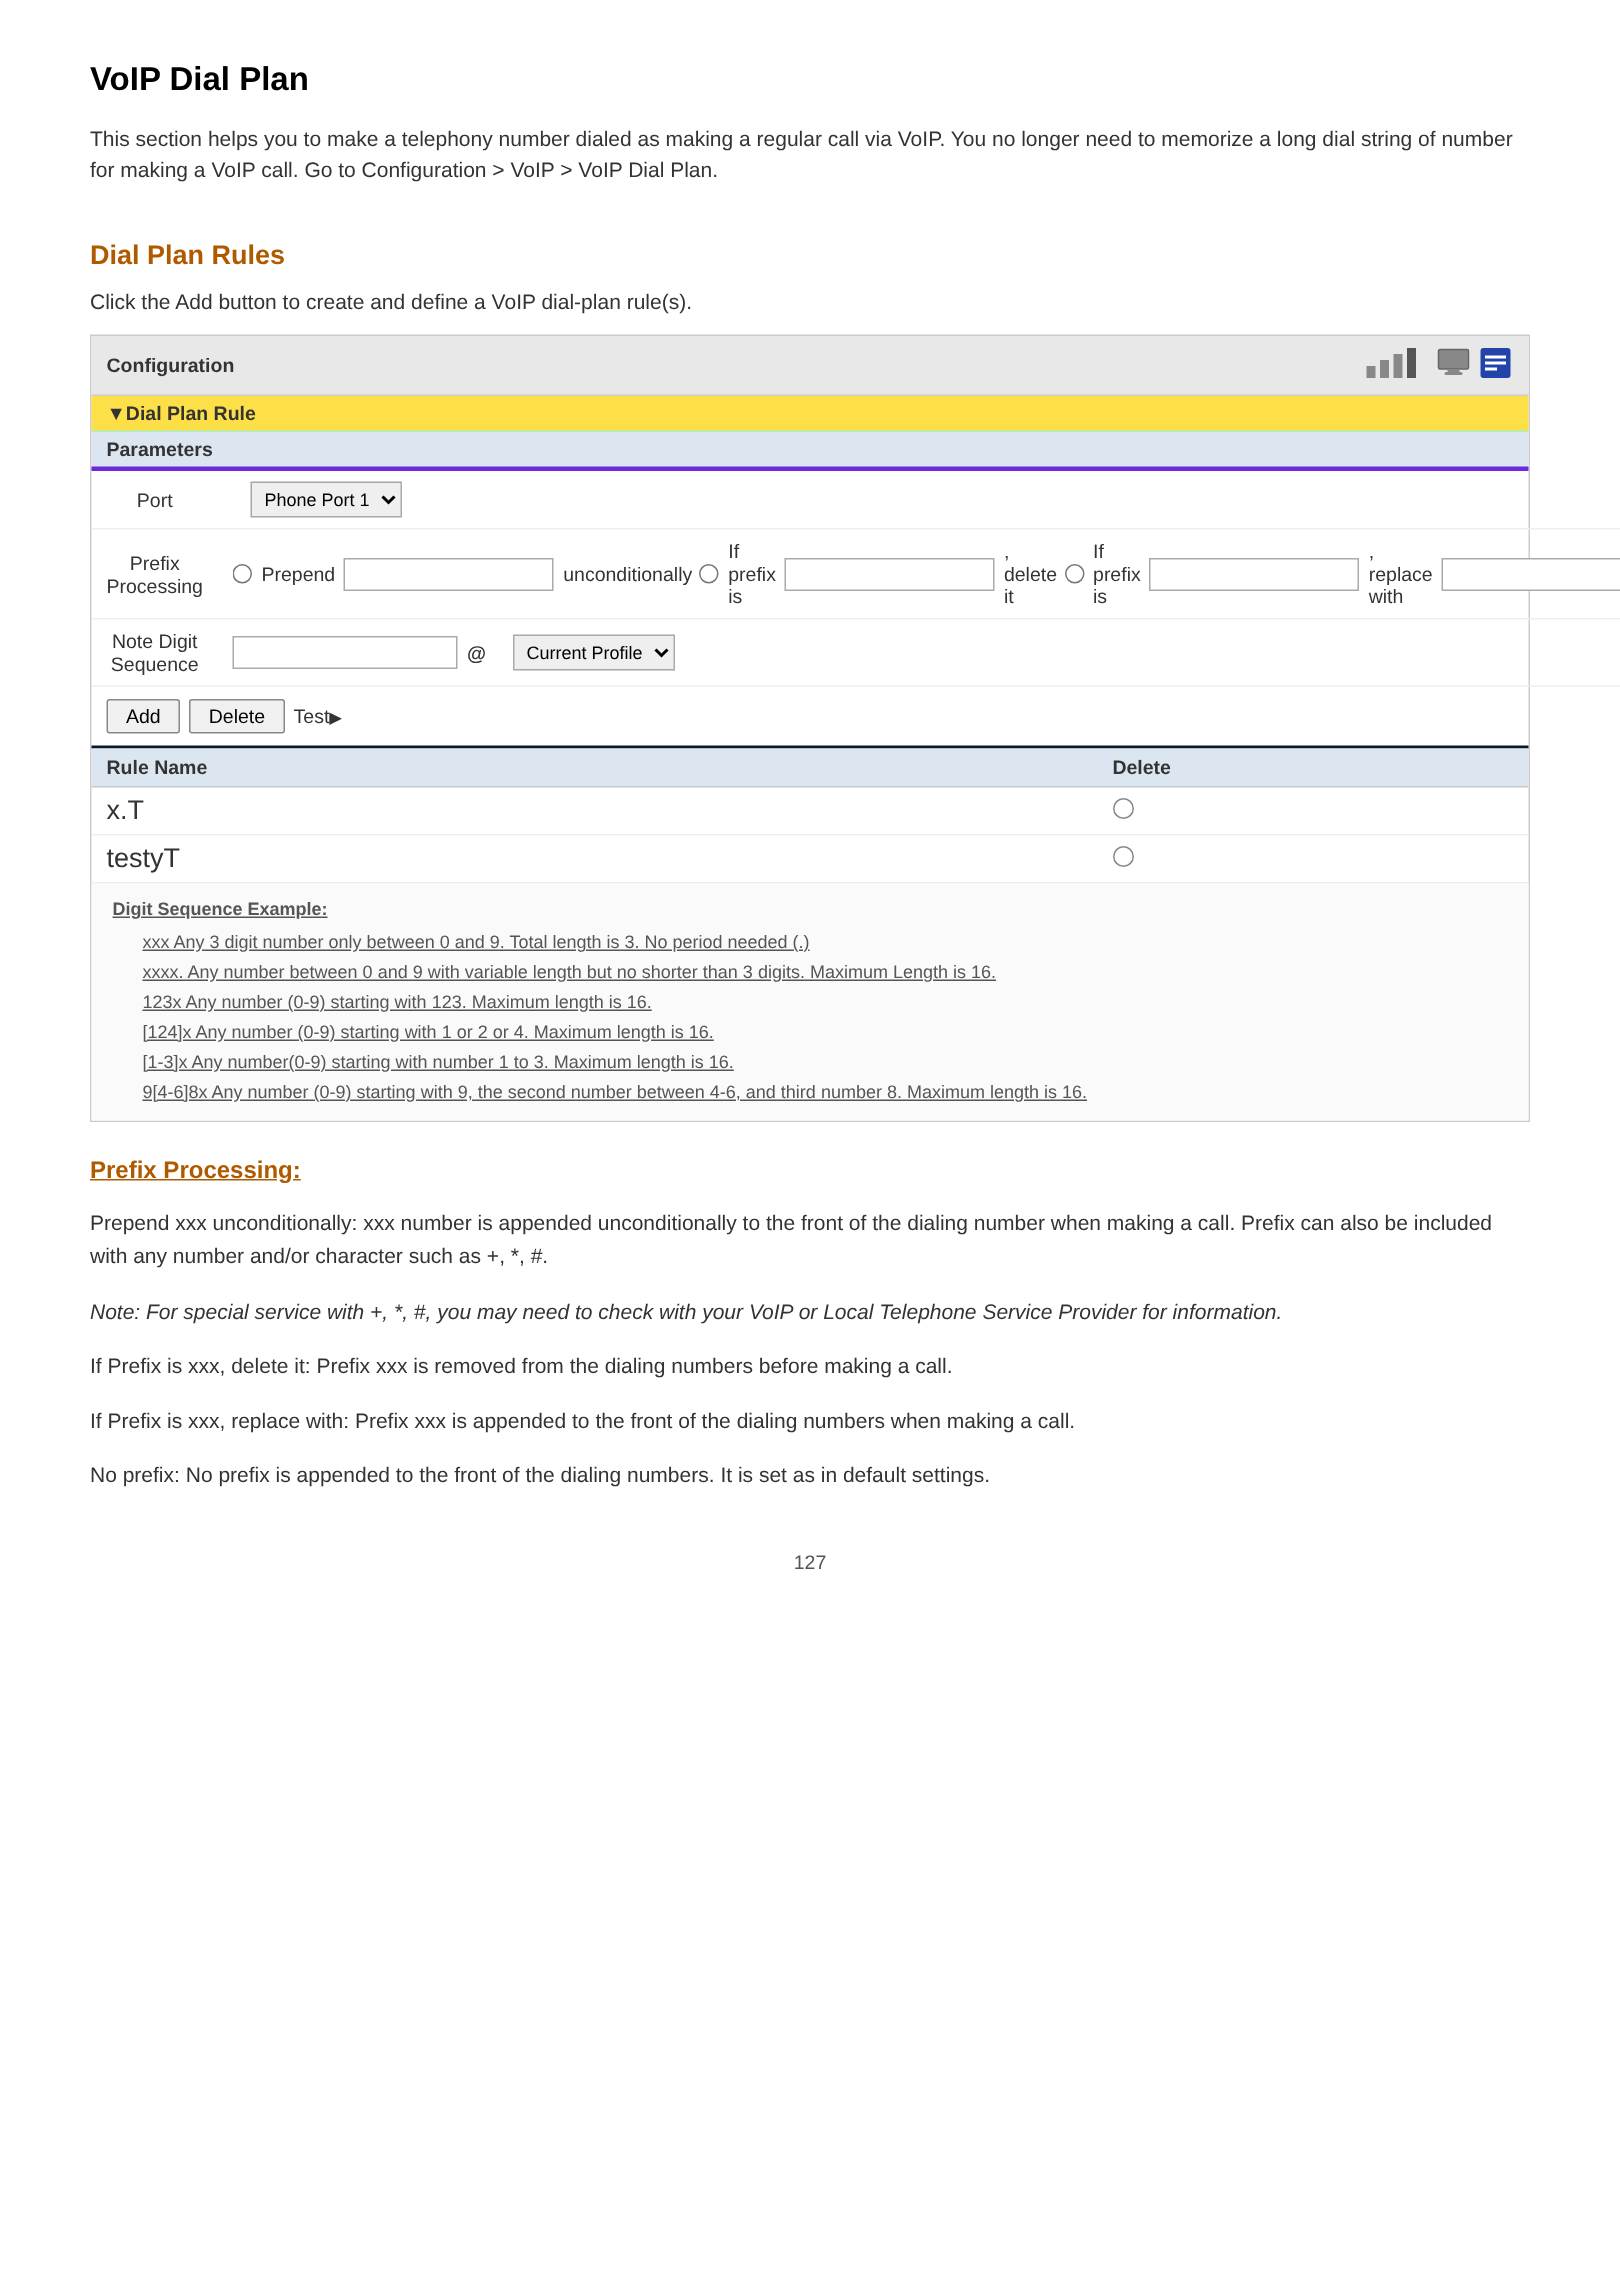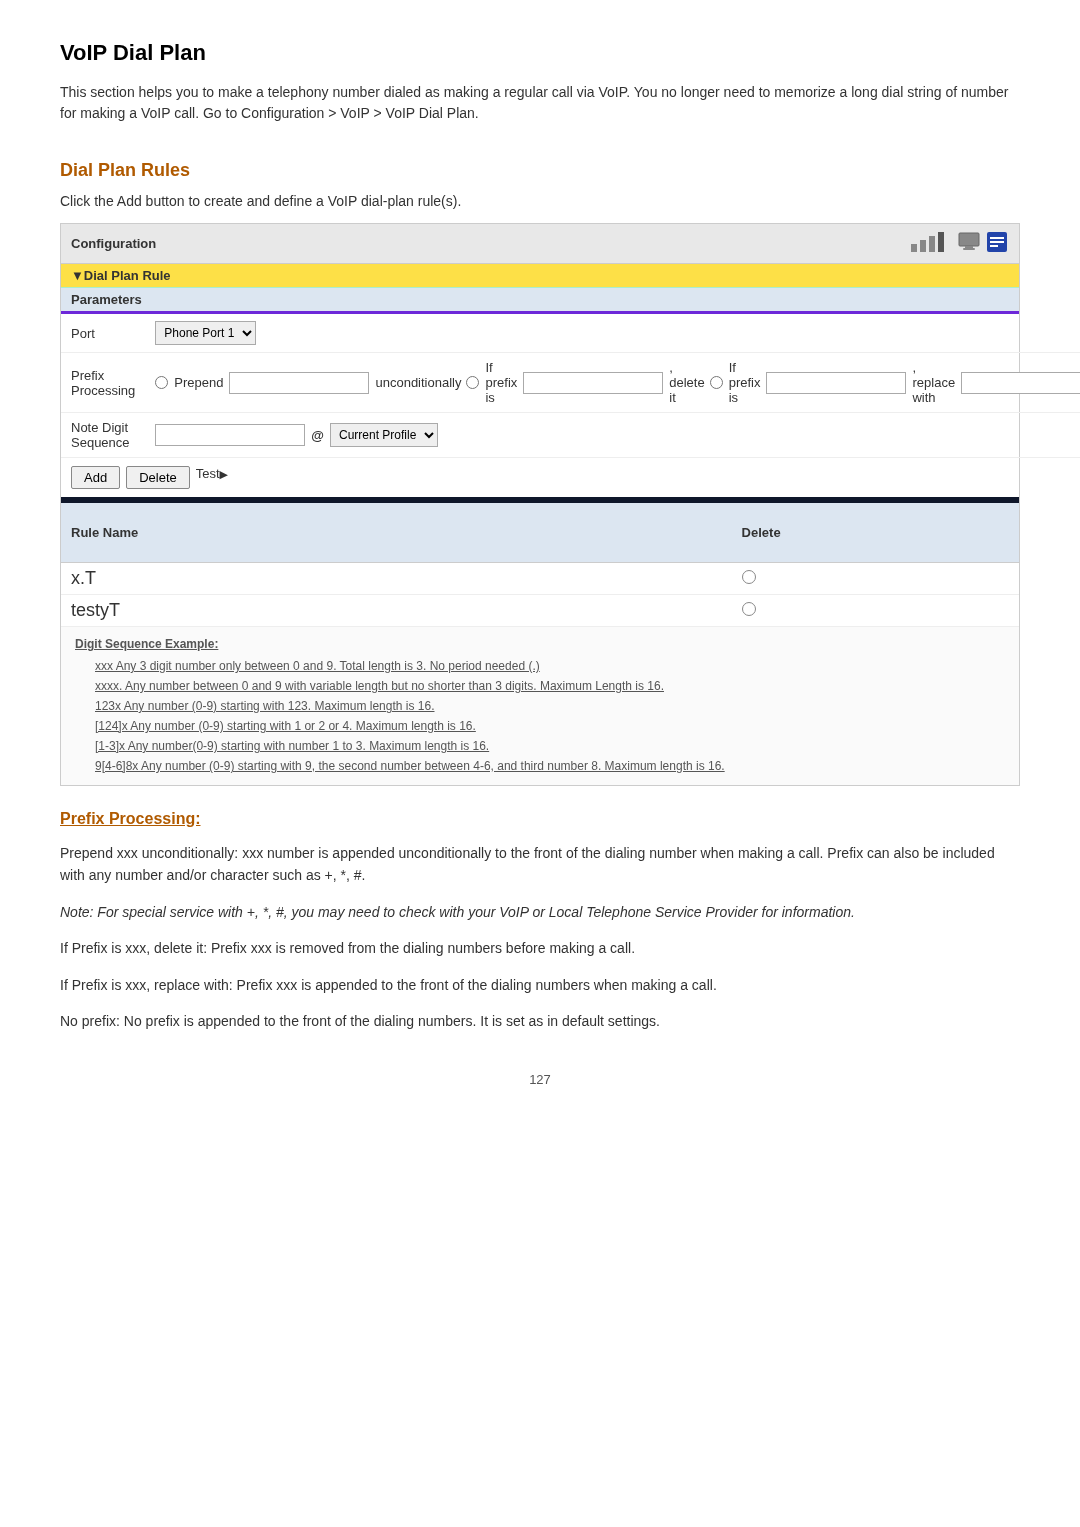--- a/index.html
+++ b/index.html
@@ -80,20 +80,21 @@
     }
     .params-table td {
       padding: 7px 10px;
       vertical-align: middle;
       border-bottom: 1px solid #eee;
       font-size: 13px;
     }
     .params-table td:first-child {
       width: 180px;
       color: #333;
+      text-align: center;
     }
     .prefix-options {
       display: flex;
       flex-direction: row;
       gap: 5px;
     }
     .prefix-row {
       display: flex;
       align-items: center;
       gap: 6px;
@@ -122,26 +123,28 @@
     }
     .at-sign {
       font-size: 13px;
       font-weight: bold;
     }
     select.port-select, select.profile-select {
       height: 24px;
       font-size: 12px;
       border: 1px solid #aaa;
       padding: 1px 4px;
+      margin-left: 12px;
     }
     .action-buttons {
       padding: 8px 10px;
       display: flex;
       gap: 6px;
-      border-bottom: 6px solid #0f172a;
+      align-items: center;
+      border-bottom: 2px solid #0f172a;
     }
     .btn {
       padding: 3px 12px;
       font-size: 13px;
       border: 1px solid #888;
       background: #f0f0f0;
       cursor: pointer;
       border-radius: 2px;
     }
     .test-link {
@@ -150,21 +153,21 @@
       cursor: pointer;
       text-decoration: none;
     }
     .test-link::after { content: '▶'; font-size: 11px; }
     .rules-table {
       width: 100%;
       border-collapse: collapse;
     }
     .rules-table th {
       background: #dce6f1;
-      padding: 22px 10px;
+      padding: 5px 10px;
       text-align: left;
       font-size: 13px;
       font-weight: bold;
       border-bottom: 1px solid #ccc;
     }
     .rules-table td {
       padding: 5px 10px;
       font-size: 18px;
       border-bottom: 1px solid #eee;
     }

